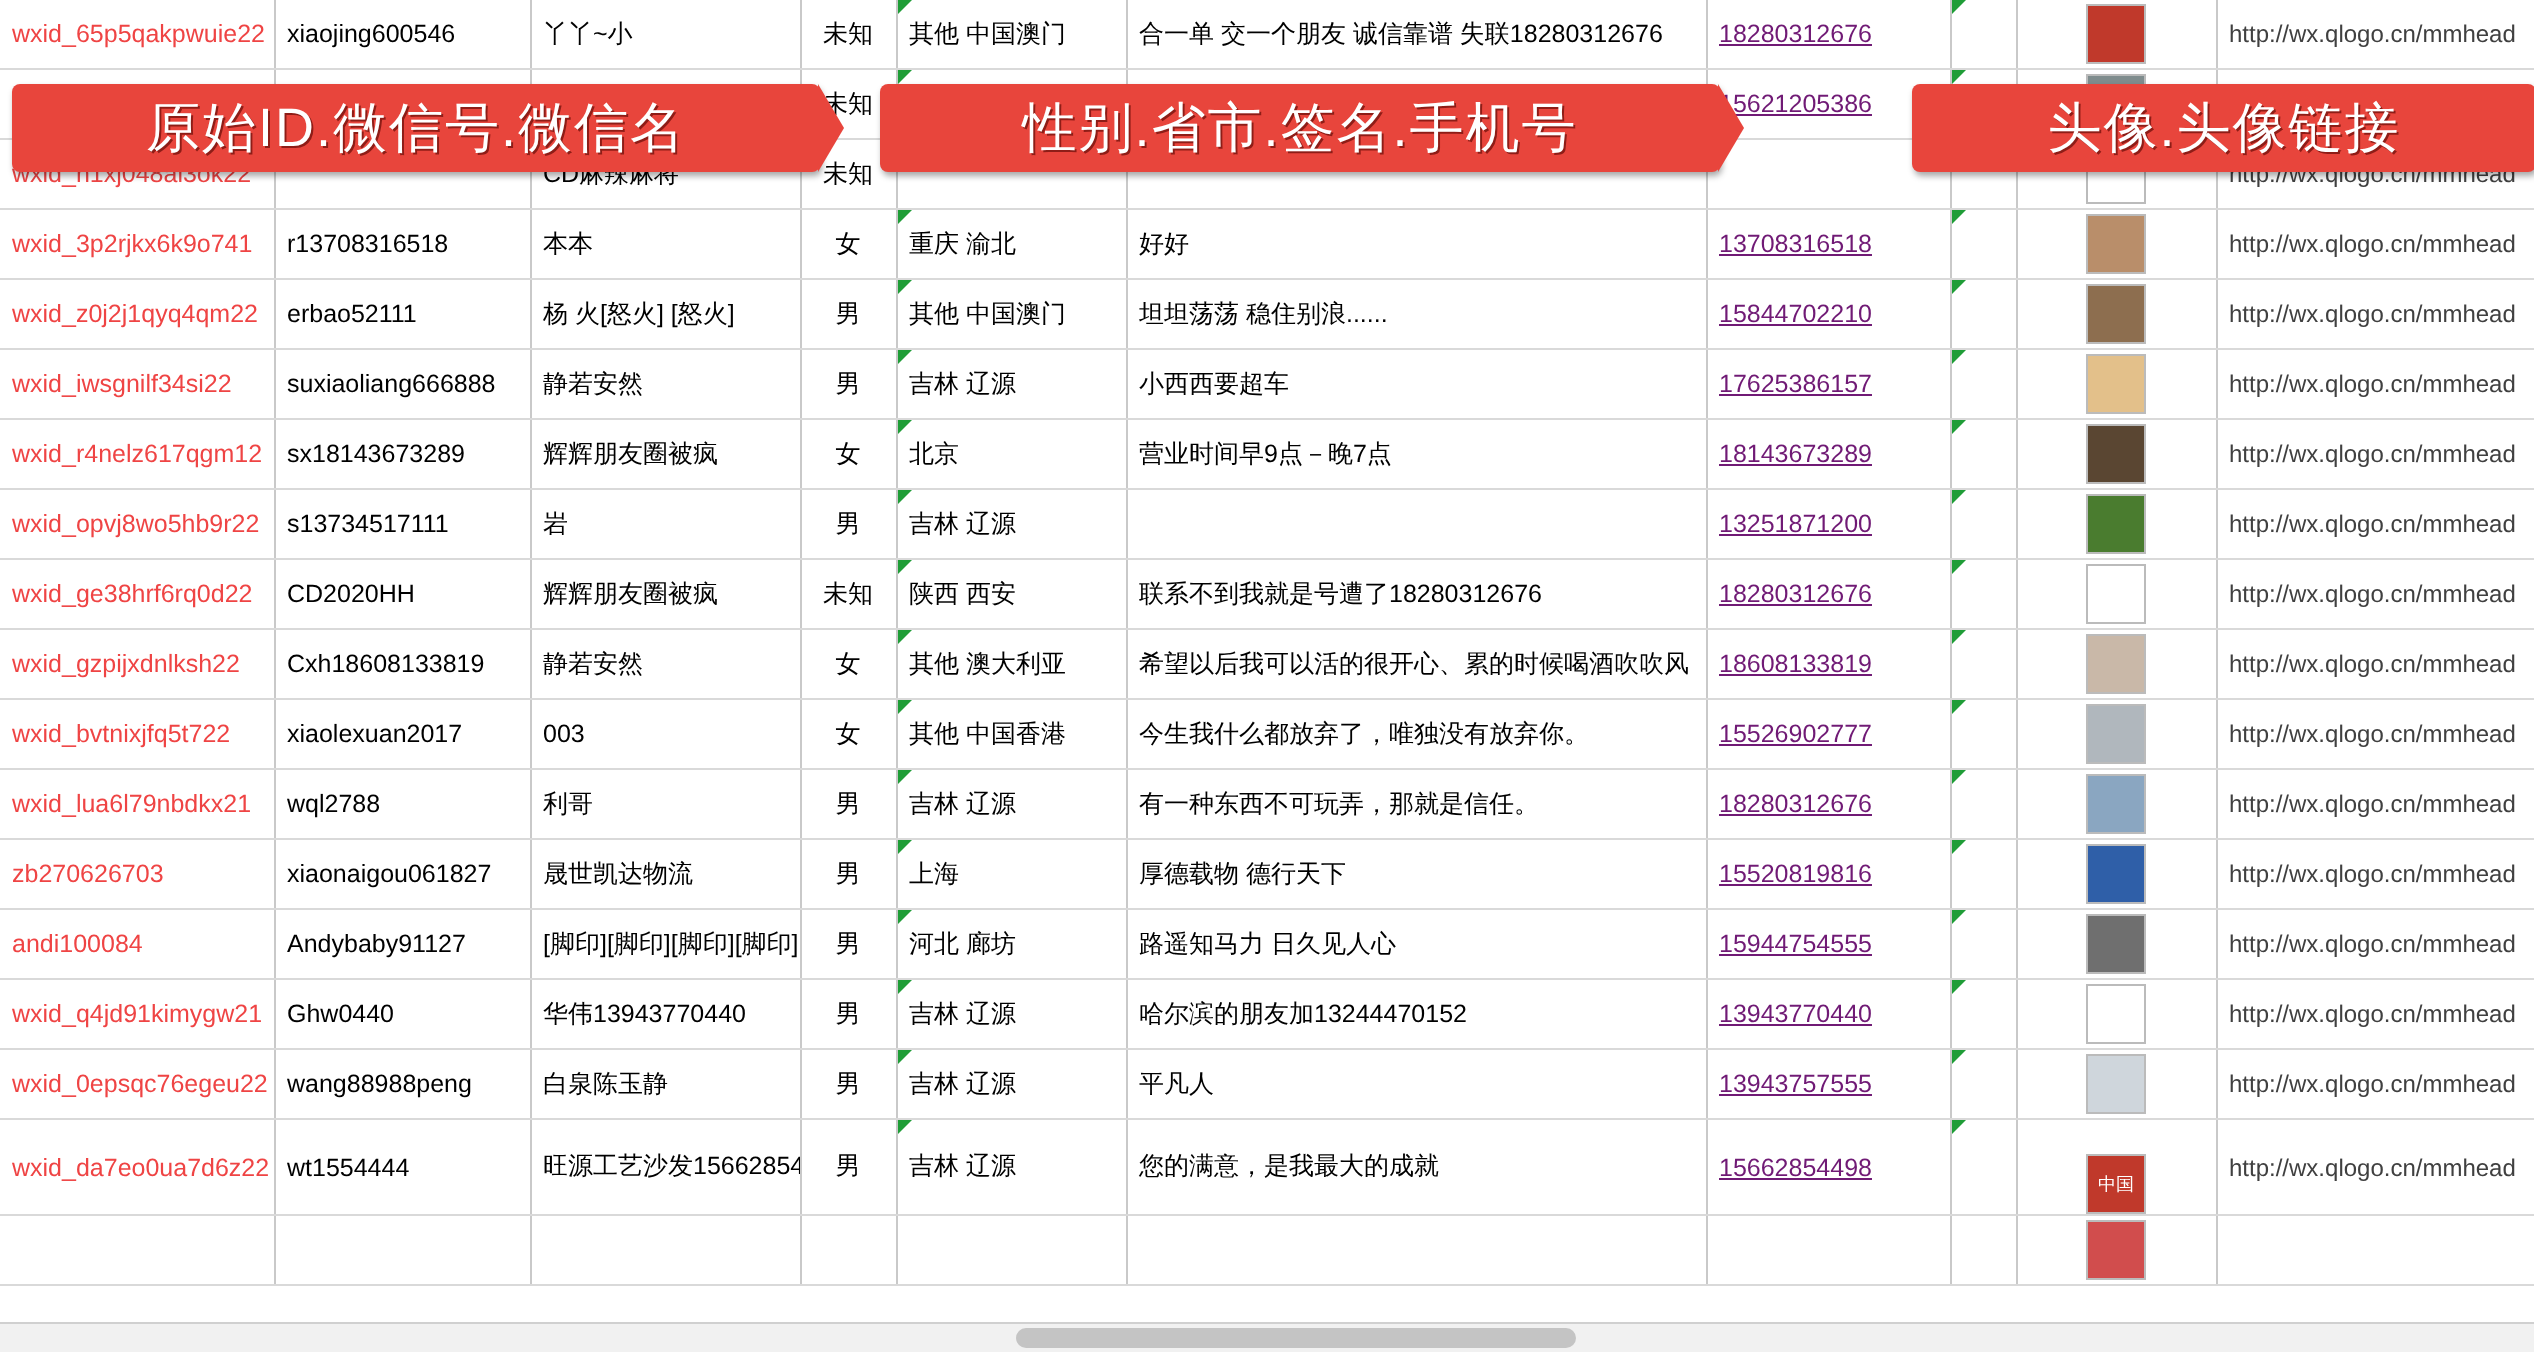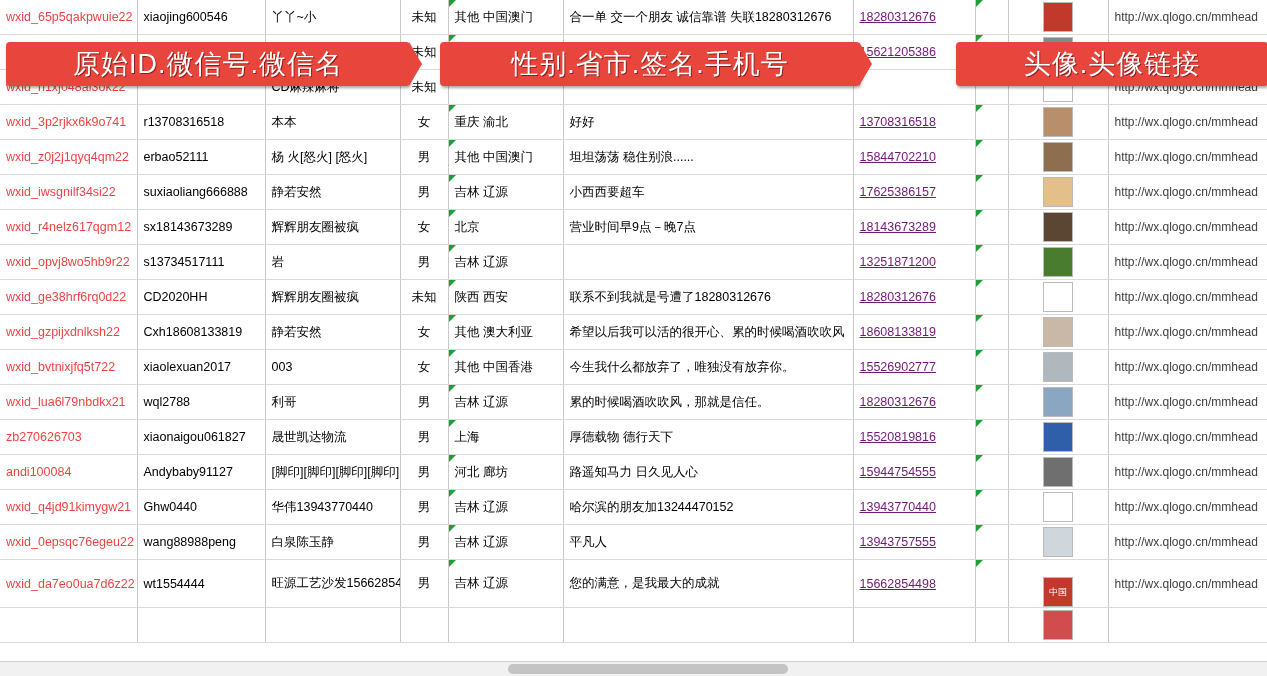--- a/index.html
+++ b/index.html
@@ -309,21 +309,21 @@
           <td class=" gmark"></td>
           <td class="avatarcell"><div class="avatar" style="background: rgb(176, 183, 189);"></div></td>
           <td class="url">http://wx.qlogo.cn/mmhead</td>
         </tr>
         <tr>
           <td class="idcol">wxid_lua6l79nbdkx21</td>
           <td class="">wql2788</td>
           <td class="">利哥</td>
           <td class="sex">男</td>
           <td class=" gmark">吉林 辽源</td>
-          <td class="">累的时候喝酒吹吹风，那就是信任。</td>
+          <td class="">有一种东西不可玩弄，那就是信任。</td>
           <td class="phone">18280312676</td>
           <td class=" gmark"></td>
           <td class="avatarcell"><div class="avatar" style="background: rgb(138, 166, 193);"></div></td>
           <td class="url">http://wx.qlogo.cn/mmhead</td>
         </tr>
         <tr>
           <td class="idcol">zb270626703</td>
           <td class="">xiaonaigou061827</td>
           <td class="">晟世凯达物流</td>
           <td class="sex">男</td>

